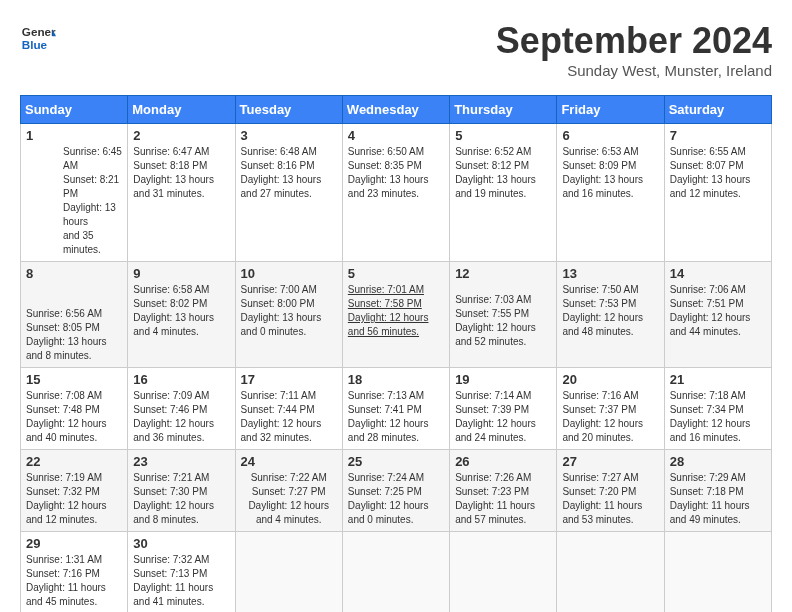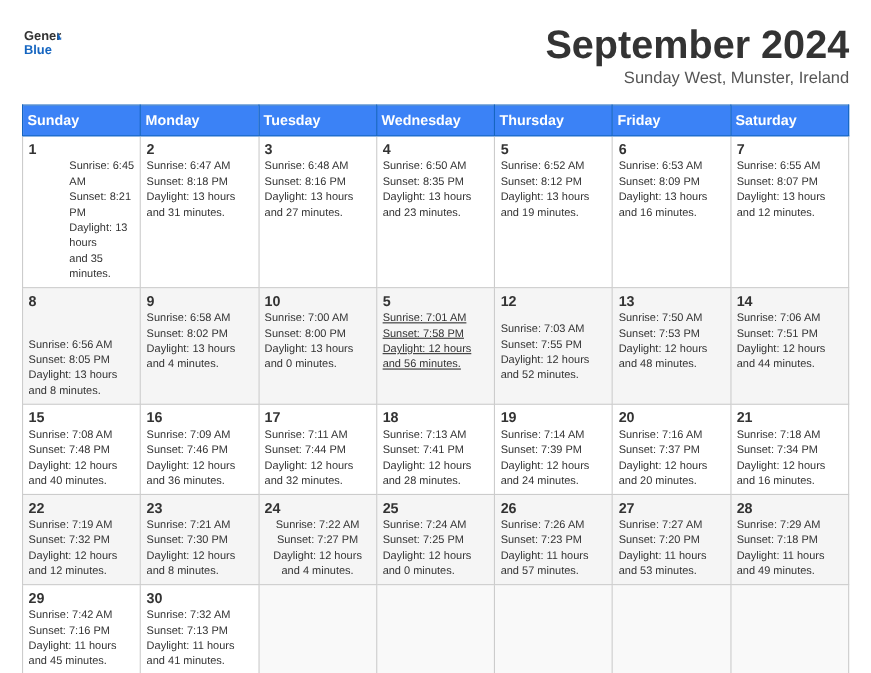--- a/index.html
+++ b/index.html
@@ -308,21 +308,21 @@
           <span class="day-num">28</span>
           <div class="day-info" style="white-space: pre-line;">Sunrise: 7:29 AM
 Sunset: 7:18 PM
 Daylight: 11 hours
 and 49 minutes.</div>
         </td>
       </tr>
       <tr>
         <td>
           <span class="day-num">29</span>
-          <div class="day-info" style="white-space: pre-line;">Sunrise: 7:42 AM
+          <div class="day-info" style="white-space: pre-line;">Sunrise: 1:31 AM
 Sunset: 7:16 PM
 Daylight: 11 hours
 and 45 minutes.</div>
         </td>
         <td>
           <span class="day-num">30</span>
           <div class="day-info" style="white-space: pre-line;">Sunrise: 7:32 AM
 Sunset: 7:13 PM
 Daylight: 11 hours
 and 41 minutes.</div>

